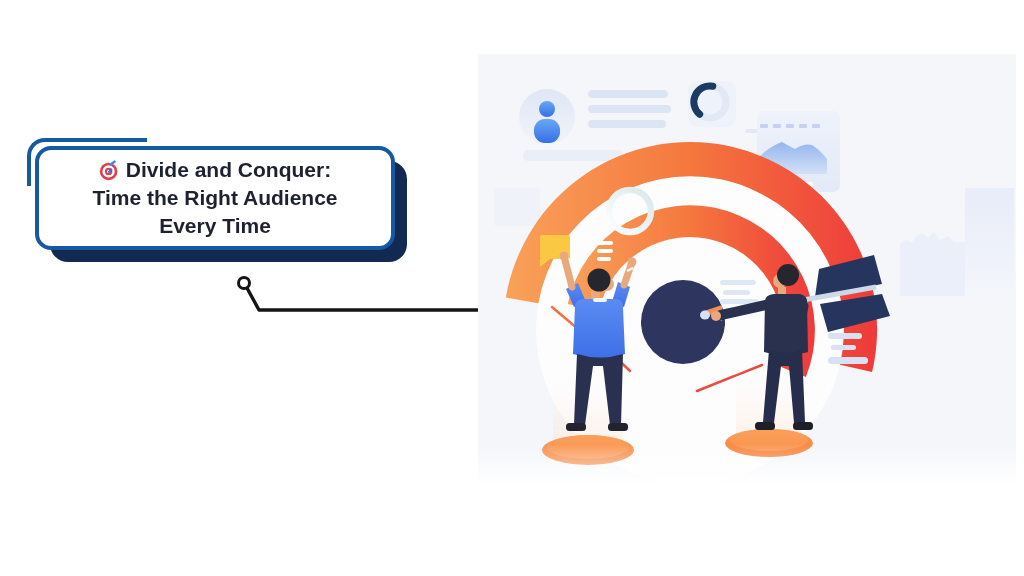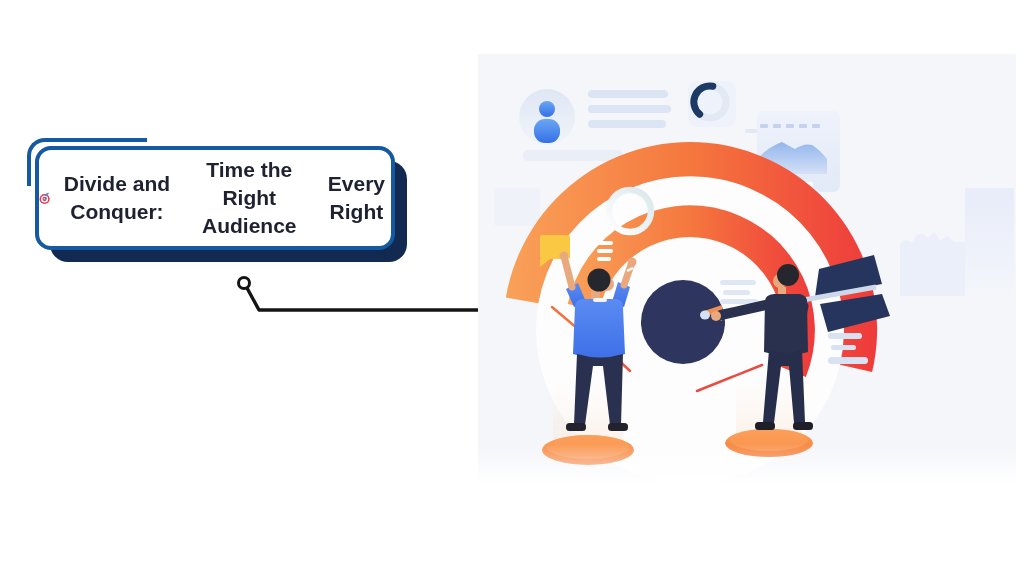--- a/index.html
+++ b/index.html
@@ -13,21 +13,21 @@
     border-top:4px solid #1659a3;border-left:4px solid #1659a3;
     border-top-left-radius:18px;
   }
   .callout-shadow{
     position:absolute;left:50px;top:161px;width:357px;height:101px;
     background:#122a52;border-radius:18px;
   }
   .callout-card{
     position:absolute;left:35px;top:146px;width:352px;height:96px;
     background:#ffffff;border:4px solid #1659a3;border-radius:16px;
-    display:flex;flex-direction:row;align-items:center;justify-content:center;
+    display:flex;flex-direction:column;align-items:center;justify-content:center;
     color:#1d2130;font-weight:bold;font-size:21px;line-height:28px;text-align:center;
   }
   .callout-line1{display:flex;align-items:center;gap:6px;}
   .emoji-icon{width:21px;height:21px;display:inline-block;}
   
   .connector{position:absolute;left:230px;top:272px;}
   
   .illustration{
     position:absolute;left:478px;top:54px;width:538px;height:428px;
     background:#f5f6fa;
@@ -46,21 +46,21 @@
         <circle cx="11" cy="13" r="10" fill="#e23b4e"></circle>
         <circle cx="11" cy="13" r="7" fill="#ffffff"></circle>
         <circle cx="11" cy="13" r="4.2" fill="#e23b4e"></circle>
         <circle cx="11" cy="13" r="1.8" fill="#ffffff"></circle>
         <rect x="12" y="4.5" width="8.5" height="3" rx="1.5" transform="rotate(-35 12 6)" fill="#3f8cf0"></rect>
         <polygon points="10,13.5 14,9.5 15.5,11 11.5,15" fill="#2f6fd8"></polygon>
       </svg>
       <span>Divide and Conquer:</span>
     </div>
     <div>Time the Right Audience</div>
-    <div>Every Right</div>
+    <div>Every Time</div>
   </div>
 
   <svg class="connector" width="266" height="46" viewBox="0 0 266 46">
     <circle cx="14" cy="11" r="5.5" fill="#ffffff" stroke="#141414" stroke-width="3"></circle>
     <path d="M17,16 L29,38 L262,38" fill="none" stroke="#141414" stroke-width="3.4" stroke-linejoin="round"></path>
   </svg>
 
   <div class="illustration">
     <svg width="538" height="428" viewBox="0 0 538 428">
       <defs>

